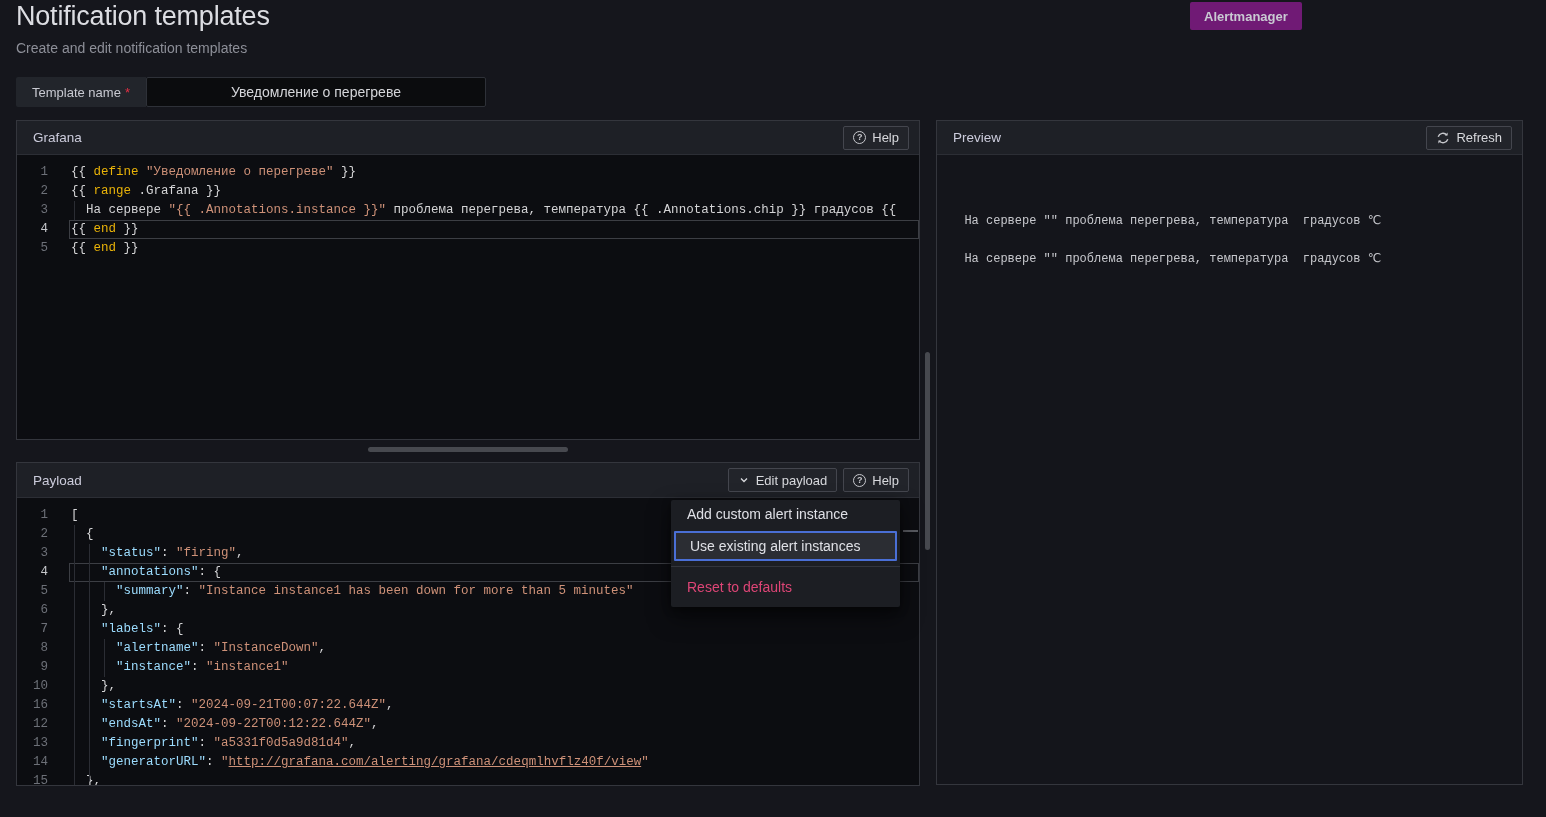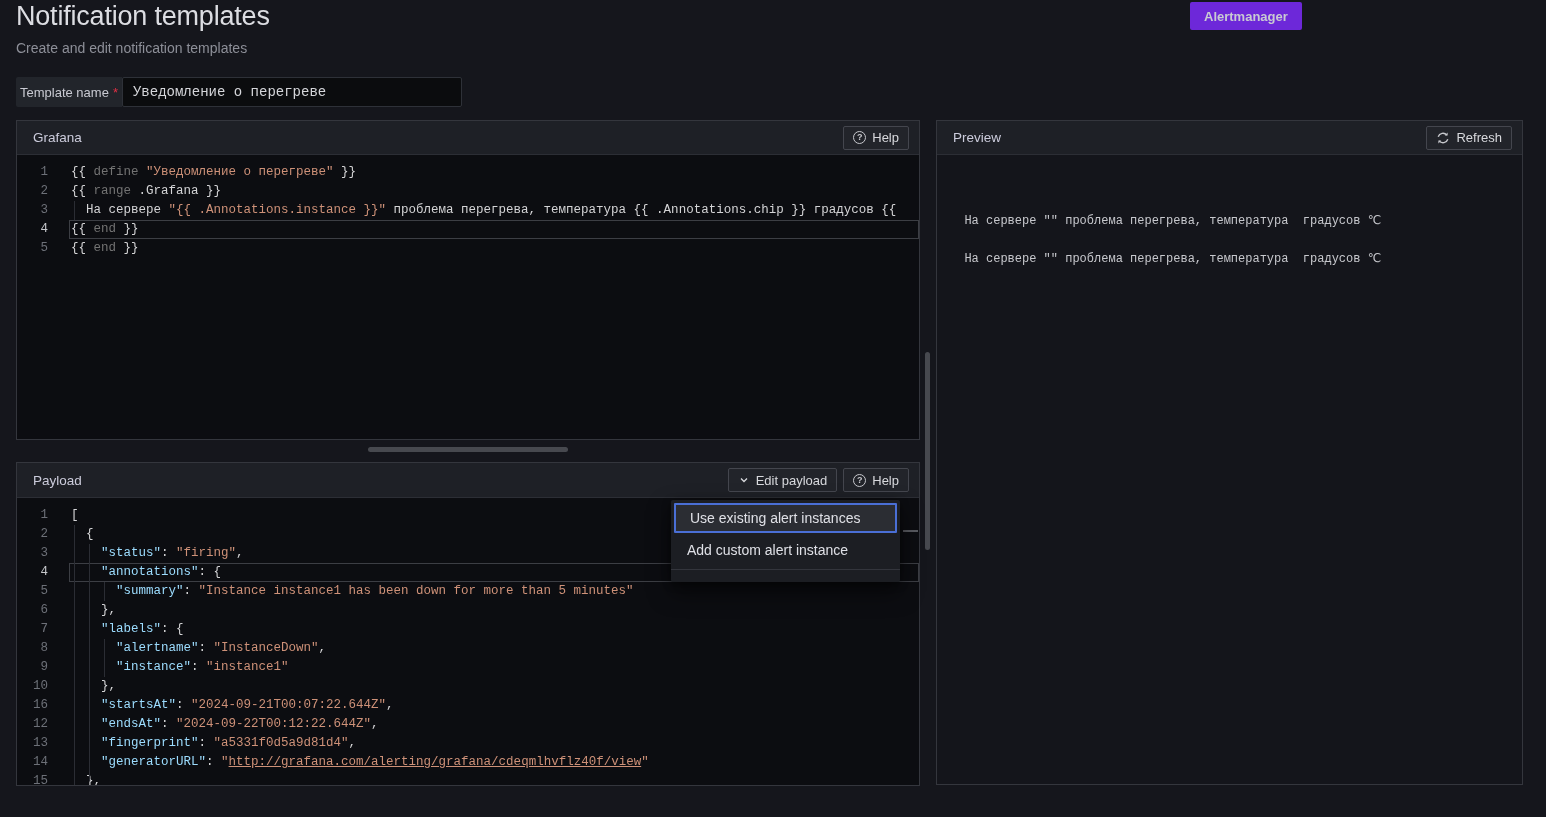--- a/index.html
+++ b/index.html
@@ -6,35 +6,35 @@
   html,body { width:1546px; height:817px; background:#15161c; overflow:hidden;
     font-family:"Liberation Sans", sans-serif; }
   .page { position:relative; width:1534px; height:817px; background:#15161c; color:#d8d9dd; }
 
   
   .page-title { position:absolute; left:16px; top:-2px; font-size:27px; font-weight:500;
     color:#dcdde2; letter-spacing:-0.2px; line-height:36px; }
   .page-subtitle { position:absolute; left:16px; top:40px; font-size:14px; color:#8d8f98; }
 
   .topbar-right { position:absolute; left:1190px; top:2px; display:flex; gap:2px; height:28px; }
-  .am-label { background:#6d28d9; border-radius:2px; display:flex; align-items:center;
+  .am-label { background:#701a75; border-radius:2px; display:flex; align-items:center;
     padding:0 14px; font-size:13px; font-weight:600; color:#c9cad2; }
   .am-select { background:#22252b; border-radius:2px; width:233px; display:flex; align-items:center;
     padding:0 10px; gap:8px; cursor:pointer; }
   .am-select .sel-label { font-size:14px; color:#9da0a8; }
   .am-select .chev { margin-left:auto; display:flex; }
 
   
   .name-row { position:absolute; left:16px; top:77px; display:flex; height:30px; }
   .name-label { background:#22252b; border-radius:2px 0 0 2px; display:flex; align-items:center;
-    padding:0 4px; font-size:13px; font-weight:500; color:#c9cad2; white-space:pre; }
+    padding:0 16px; font-size:13px; font-weight:500; color:#c9cad2; white-space:pre; }
   .req { color:#e02f44; margin-left:4px; }
   .name-input { width:340px; height:30px; background:#0b0c0e; border:1px solid #2e3138;
     border-radius:2px; color:#d5d6da; font-size:14px; padding:0 10px;
-    font-family:Liberation Mono, monospace; }
+    font-family:Liberation Sans, sans-serif;text-align:center; }
 
   
   .panel { position:absolute; border:1px solid #34363d; background:#14151b; overflow:hidden; }
   .panel-header { height:34px; background:#1e2026; border-bottom:1px solid #2c2e35;
     display:flex; align-items:center; padding:0 10px 0 16px; }
   .panel-title { font-size:13.5px; font-weight:500; color:#ccccdc; }
   .panel-actions { margin-left:auto; display:flex; gap:6px; }
 
   .btn { display:flex; align-items:center; gap:6px; height:24px; padding:0 9px;
     background:#22242a; border:1px solid #44464e; border-radius:2px;
@@ -52,21 +52,21 @@
   .editor { position:absolute; left:0; right:0; bottom:0; background:#0c0d11; overflow:hidden;
     padding-top:8px; cursor:text; }
   .tpl-panel .editor { top:34px; }
   .payload-panel .editor { top:35px; }
   .code-row { display:flex; height:19px; line-height:19px;
     font-family:"Liberation Mono","DejaVu Sans Mono",monospace; font-size:12.5px; }
   .gutter { flex:none; width:52px; text-align:right; padding-right:21px; color:#6d7078; }
   .code { flex:1; white-space:pre; padding-left:2px; color:#d4d4d6; }
   .code-row.active .gutter { color:#c6c8cc; }
   .code-row.active .code { box-shadow: inset 0 0 0 1px #3c3e44; }
-  .tk-p { color:#d4d4d6; } .tk-kw { color:#737373; } .tk-s { color:#ce9178; }
+  .tk-p { color:#d4d4d6; } .tk-kw { color:#eab308; } .tk-s { color:#ce9178; }
   .tk-k { color:#9cdcfe; } .tk-u { color:#ce9178; text-decoration:underline; }
   .guide { position:absolute; width:1px; background:#2b2d34; }
   .ruler-dash { position:absolute; right:1px; width:15px; height:2px; background:#585a60; }
 
   
   .preview-body { position:absolute; top:34px; left:0; right:0; bottom:0; background:#14151b;
     padding:57px 0 0 13px; }
   .preview-line { font-family:"Liberation Mono","DejaVu Sans Mono","DejaVu Sans",monospace;
     font-size:12px; line-height:19px; color:#c7c8cd; white-space:pre; }
 
@@ -248,18 +248,19 @@
       </span>
     </div>
     <div class="preview-body">
         <div class="preview-line">  На сервере "" проблема перегрева, температура  градусов ℃</div>
         <div class="preview-line"> </div>
         <div class="preview-line">  На сервере "" проблема перегрева, температура  градусов ℃</div>
       </div>
   </div>
 
   <div class="menu">
+    <div class="menu-item">Add custom alert instance</div>
     <div class="menu-item focused">Use existing alert instances</div>
-    <div class="menu-item">Add custom alert instance</div>
     <div class="menu-divider"></div>
+    <div class="menu-item destructive">Reset to defaults</div>
   </div>
 
 </div>
 
 </body></html>

